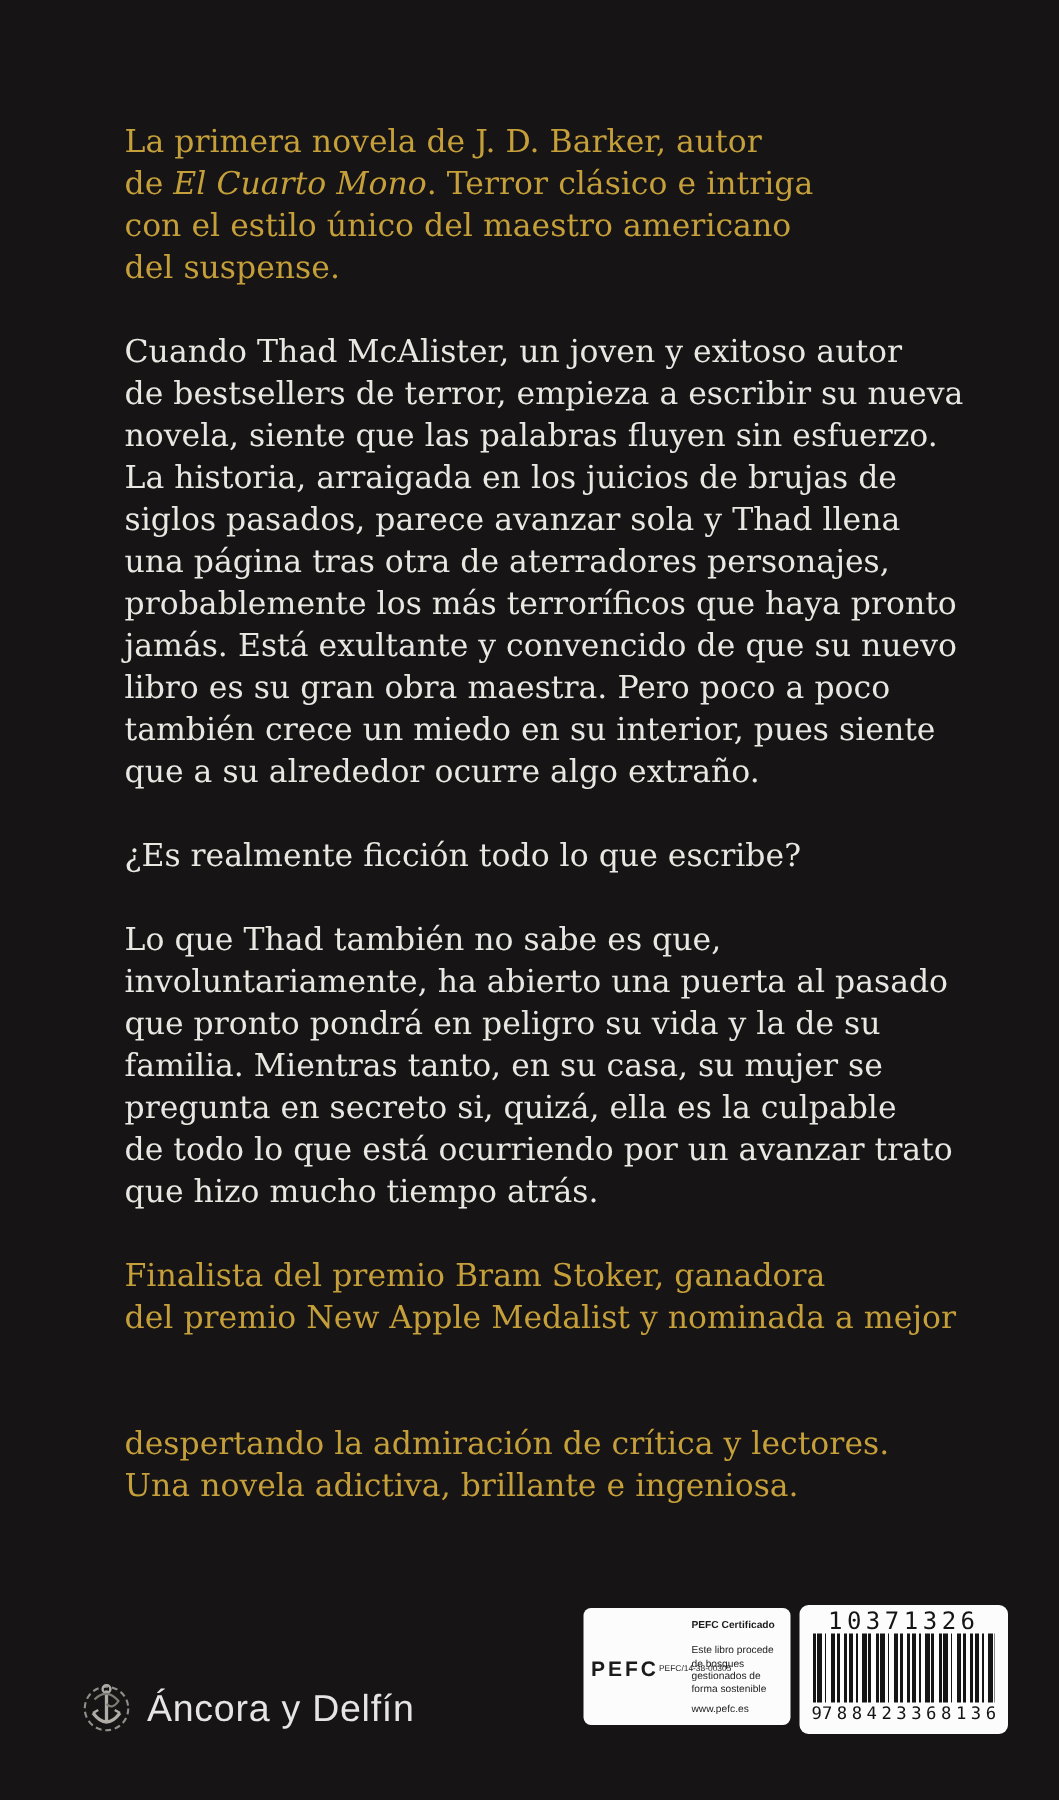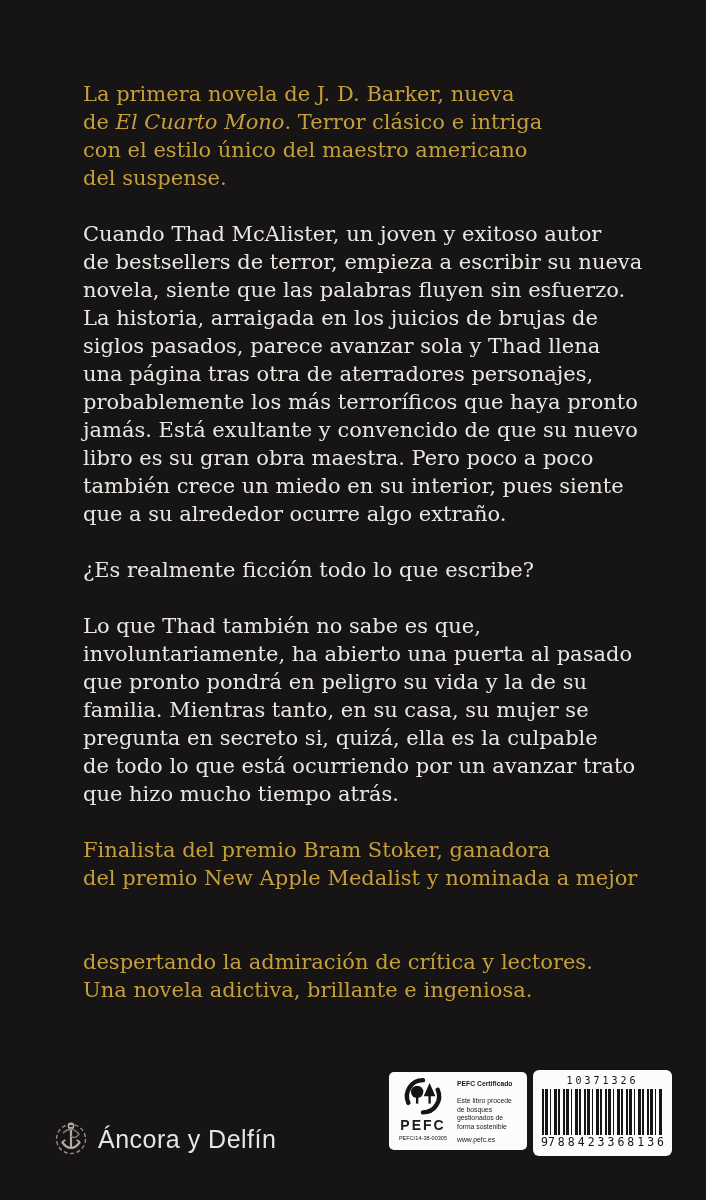--- a/index.html
+++ b/index.html
@@ -43,21 +43,21 @@
     background: #FCFCFC;
     border-radius: 5px;
     display: flex;
     box-sizing: border-box;
     padding: 5px 6px 4px 5px;
     font-family: "Liberation Sans", sans-serif;
     color: #1b1b1b;
   }
   .pefc-left {
     width: 62px;
-    display: flex; flex-direction: column;
+    display: flex; flex-direction: row;
     align-items: center;
     justify-content: flex-start;
     text-align: right;
   }
   .pefc-logo { width: 44px; height: 40px; }
   .pefc-word {
     font-weight: bold;
     font-size: 14px;
     letter-spacing: 2px;
     line-height: 14px;
@@ -80,21 +80,21 @@
     background: #FCFCFC;
     border-radius: 6px;
     box-sizing: border-box;
     padding: 3px 7px 4px 7px;
     display: flex; flex-direction: column;
     font-family: "DejaVu Sans Mono", monospace;
     color: #141414;
   }
   .bc-number {
     text-align: center;
-    font-size: 10px;
+    font-size: 16px;
     letter-spacing: 3px;
     line-height: 16px;
   }
   .bc-bars {
     height: 46px;
     margin: 0 2px;
     background: repeating-linear-gradient(90deg,
       #141414 0 2px,  #FCFCFC 2px 3px,
       #141414 3px 6px, #FCFCFC 6px 8px,
       #141414 8px 9px, #FCFCFC 9px 12px,
@@ -109,21 +109,21 @@
     padding: 0 1px;
   }
   .bc-digits .grp { letter-spacing: 3px; }
 </style>
 </head>
 <body>
 
 <div class="blurb">
 
   <p class="para gold">
-    <span class="line">La primera novela de J. D. Barker, nueva</span><br>
+    <span class="line">La primera novela de J. D. Barker, autor</span><br>
     <span><span>de </span><span class="italic">El Cuarto Mono</span><span>. Terror clásico e intriga</span></span><br>
     <span>con el estilo único del maestro americano</span><br>
     <span>del suspense.</span>
   </p>
 
   <p class="para white">
     <span>Cuando Thad McAlister, un joven y exitoso autor</span><br>
     <span>de bestsellers de terror, empieza a escribir su nueva</span><br>
     <span>novela, siente que las palabras fluyen sin esfuerzo.</span><br>
     <span>La historia, arraigada en los juicios de brujas de</span><br>

